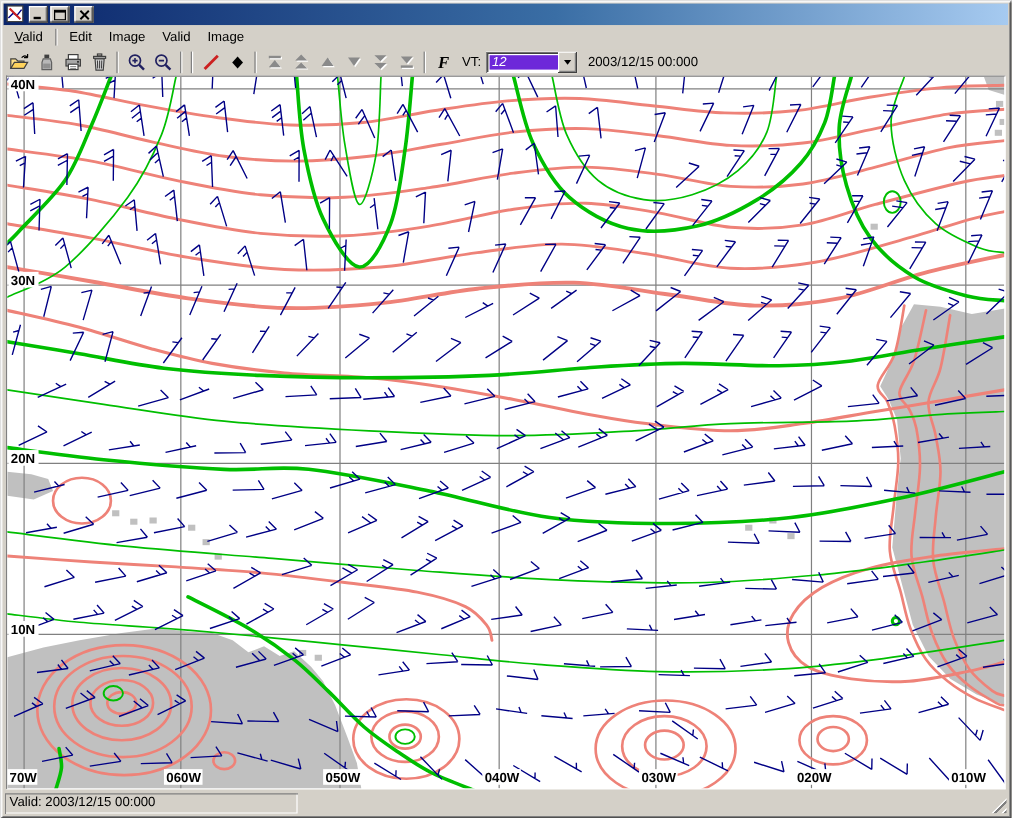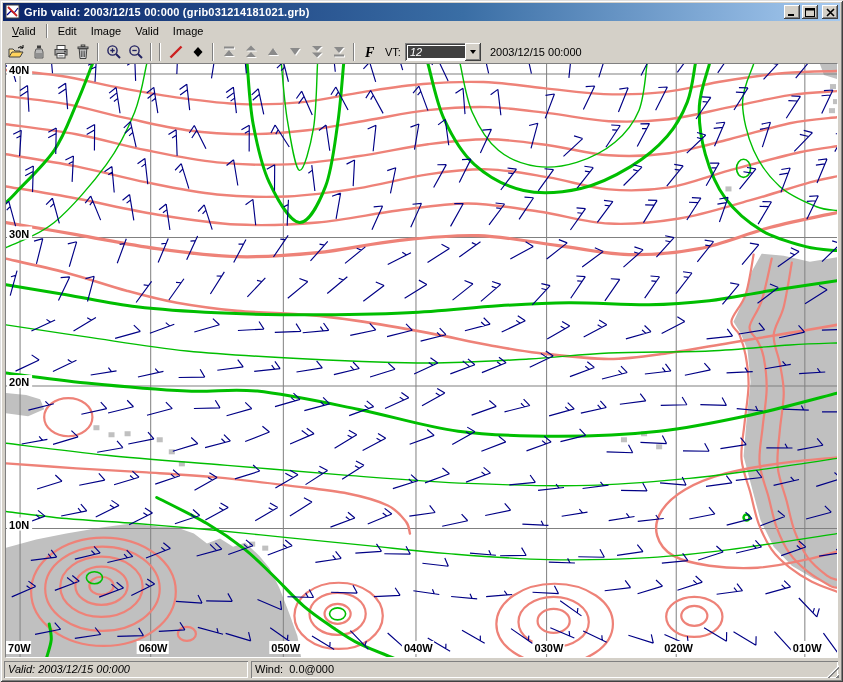--- a/index.html
+++ b/index.html
@@ -23,53 +23,52 @@
   .menu-sep{width:2px;height:14px;border-left:1px solid #808080;border-right:1px solid #fff;margin:0 3px;}
   
   .toolbar{height:22px;flex:0 0 22px;display:flex;align-items:center;background:#D4D0C8;padding-left:3px;gap:1px;}
   .tbtn{width:21px;height:20px;display:flex;align-items:center;justify-content:center;background:transparent;border:0;padding:0;}
   .tbtn svg{display:block;}
   .tb-sep{width:2px;height:18px;border-left:1px solid #808080;border-right:1px solid #fff;margin:0 3px;}
   .vt-label{margin:0 3px 0 4px;}
   .combo{display:flex;height:18px;width:76px;background:#fff;
     box-shadow:inset 1px 1px 0 #808080, inset -1px -1px 0 #fff, inset 2px 2px 0 #404040;}
   .combo-value{flex:1 1 auto;margin:2px 0 2px 3px;padding:0 2px;align-self:center;}
-  .combo-value.selected{background:#404040;color:#fff;font-style:italic;}
+  .combo-value.selected{background:#6d28d9;color:#fff;font-style:italic;}
   .combo-btn{flex:0 0 16px;background:#D4D0C8;display:flex;align-items:center;justify-content:center;
     box-shadow:inset -1px -1px 0 #404040, inset 1px 1px 0 #fff, inset -2px -2px 0 #808080;}
   .combo-arrow{width:0;height:0;border-left:3px solid transparent;border-right:3px solid transparent;border-top:4px solid #000;}
   .tb-datetime{margin-left:8px;white-space:pre;text-align:right;}
   
   .map-wrap{flex:1 1 auto;margin:0 2px;border:1px solid;border-color:#808080 #fff #fff #808080;background:#fff;position:relative;overflow:hidden;font-weight:bold;}
   .map-wrap svg{width:100%;height:100%;display:block;}
   
   .statusbar{height:21px;flex:0 0 21px;display:flex;align-items:center;gap:3px;padding:2px 2px 1px 1px;background:#D4D0C8;position:relative;}
   .spanel{height:17px;display:flex;align-items:center;padding-left:4px;white-space:pre;
     box-shadow:inset 1px 1px 0 #808080, inset -1px -1px 0 #fff;}
-  .sp1{flex:0 0 244px;font-style:italic;}
+  .sp1{flex:0 0 244px;}
   .sp2{flex:0 0 179px;}
   .sp3{flex:1 1 auto;}
   .grip{position:absolute;right:1px;bottom:1px;width:13px;height:13px;
     background:repeating-linear-gradient(135deg,transparent 0 3px,#fff 3px 4px,#808080 4px 6px);
     clip-path:polygon(100% 0,100% 100%,0 100%);}
 </style>
 </head>
 <body>
 
 <div class="window">
 
   <div class="titlebar">
     <span class="app-icon">
       <svg viewBox="0 0 16 16" width="16" height="16">
         <rect x="1" y="1" width="13" height="13" fill="#fff" stroke="#404040"></rect>
         <path d="M2,11 L6,7 L9,9 L13,4" stroke="#000085" fill="none" stroke-width="1.2"></path>
         <path d="M3,3 L12,12" stroke="#CC2020" fill="none" stroke-width="1.8"></path>
       </svg>
     </span>
-    <span class="title-text">Grib valid: 2003/12/15 00:000 (grib031214181021.grb)</span>
     <span class="winbtns">
       <button class="wbtn">
         <svg width="10" height="9">
             <rect x="1" y="6" width="6" height="2" fill="#000"></rect>
           </svg>
       </button>
       <button class="wbtn">
         <svg width="10" height="9">
             <rect x="0.5" y="0.5" width="9" height="8" fill="none" stroke="#000"></rect>
             <rect x="0.5" y="0.5" width="9" height="2" fill="#000"></rect>
@@ -337,17 +336,16 @@
         <text x="526" y="586" font-family="Liberation Sans, sans-serif" font-size="11" fill="#000">030W</text>
         <rect x="653" y="575" width="32" height="13" fill="#FFFFFF"></rect>
         <text x="655" y="586" font-family="Liberation Sans, sans-serif" font-size="11" fill="#000">020W</text>
         <rect x="781" y="575" width="32" height="13" fill="#FFFFFF"></rect>
         <text x="783" y="586" font-family="Liberation Sans, sans-serif" font-size="11" fill="#000">010W</text>
       </svg>
   </div>
 
   <div class="statusbar">
     <div class="spanel sp1">Valid: 2003/12/15 00:000</div>
-    <div class="spanel sp3">Wind:  0.0@000</div>
     <div class="grip"></div>
   </div>
 
 </div>
 
 </body></html>

